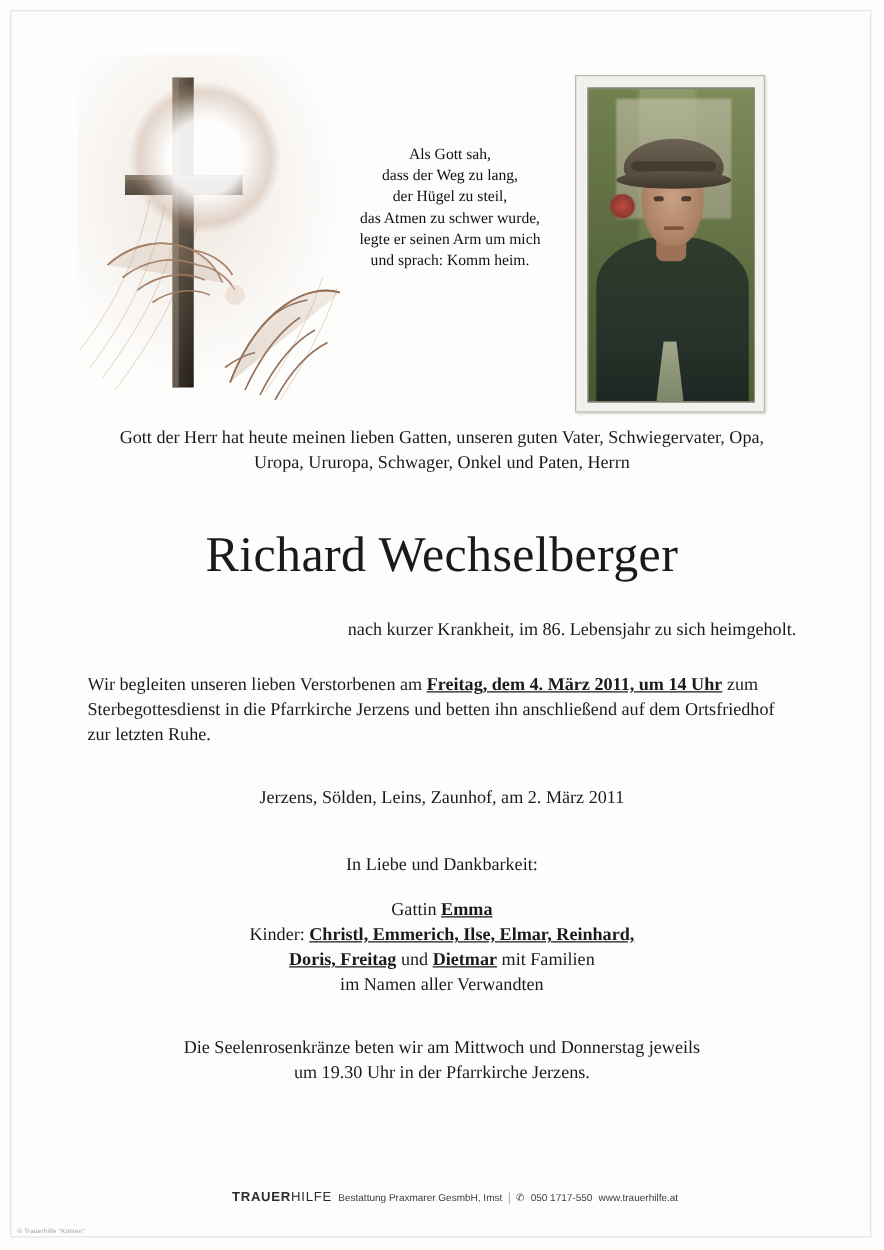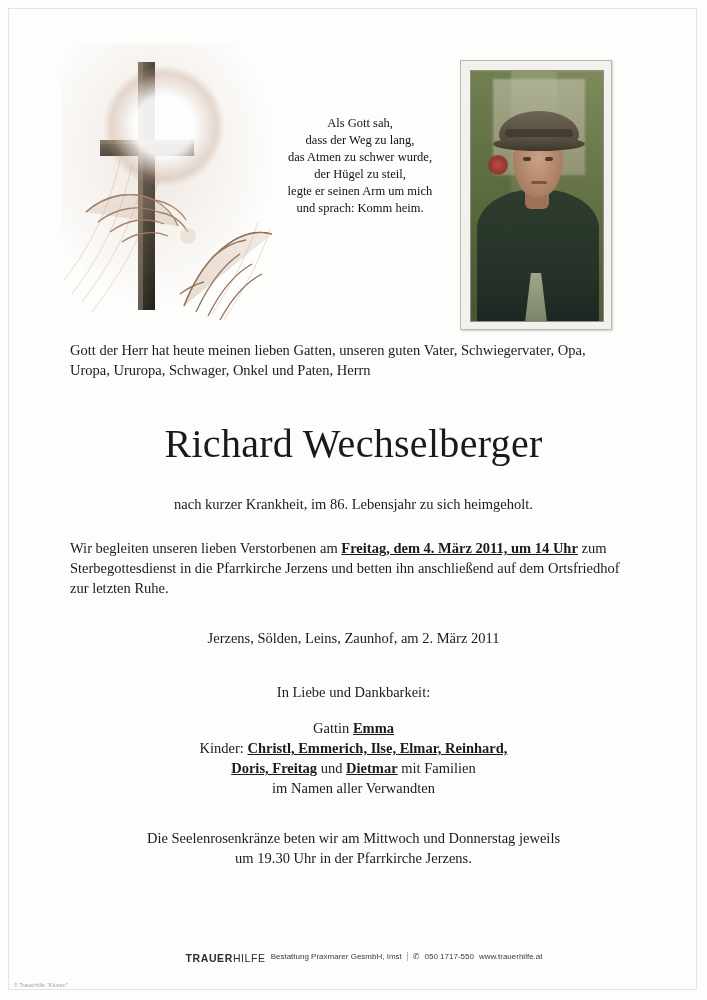--- a/index.html
+++ b/index.html
@@ -183,35 +183,35 @@
     position: absolute;
     left: 0;
     top: 340px;
     width: 707px;
   }
   .intro {
     margin: 0 auto;
     width: 567px;
     font-size: 14.5px;
     line-height: 20px;
-    text-align: left;
+    text-align: center;
   }
   .name {
     text-align: center;
     font-size: 40px;
     line-height: 52px;
     margin-top: 38px;
     letter-spacing: 0.3px;
   }
   .after-name {
     margin: 24px auto 0;
     width: 567px;
     font-size: 14.5px;
     line-height: 20px;
-    text-align: center;
+    text-align: right;
   }
   .service {
     margin: 24px auto 0;
     width: 567px;
     font-size: 14.5px;
     line-height: 20px;
     text-align: left;
   }
   .places {
     margin: 30px auto 0;
@@ -249,20 +249,21 @@
     left: 0;
     bottom: 36px;
     width: 707px;
     text-align: center;
     font-family: "Liberation Sans", sans-serif;
     font-size: 8px;
     color: #3b3b3b;
   }
   .footer-line {
     display: inline-flex;
+    align-items: center;
     gap: 5px;
     white-space: nowrap;
     margin-left: 21px;
   }
   .footer-brand {
     font-size: 10.5px;
     letter-spacing: 0.6px;
     color: #2b2b2b;
   }
   .footer-brand .t1 { font-weight: bold; }
@@ -343,22 +344,22 @@
 
         <g opacity="0.5">
           <circle cx="126" cy="192" r="8" fill="#e9d6c4"></circle>
         </g>
       </svg>
     </div>
 
     <div class="verse">
       <div>Als Gott sah,</div>
       <div>dass der Weg zu lang,</div>
+      <div>der Hügel zu steil,</div>
       <div>das Atmen zu schwer wurde,</div>
-      <div>der Hügel zu steil,</div>
       <div>legte er seinen Arm um mich</div>
       <div>und sprach: Komm heim.</div>
     </div>
 
     <div class="portrait-wrap">
       <div class="portrait-inner">
         <div class="ph-bg"></div>
         <div class="ph-foliage-l"></div>
         <div class="ph-foliage-r"></div>
         <div class="ph-wall"></div>

